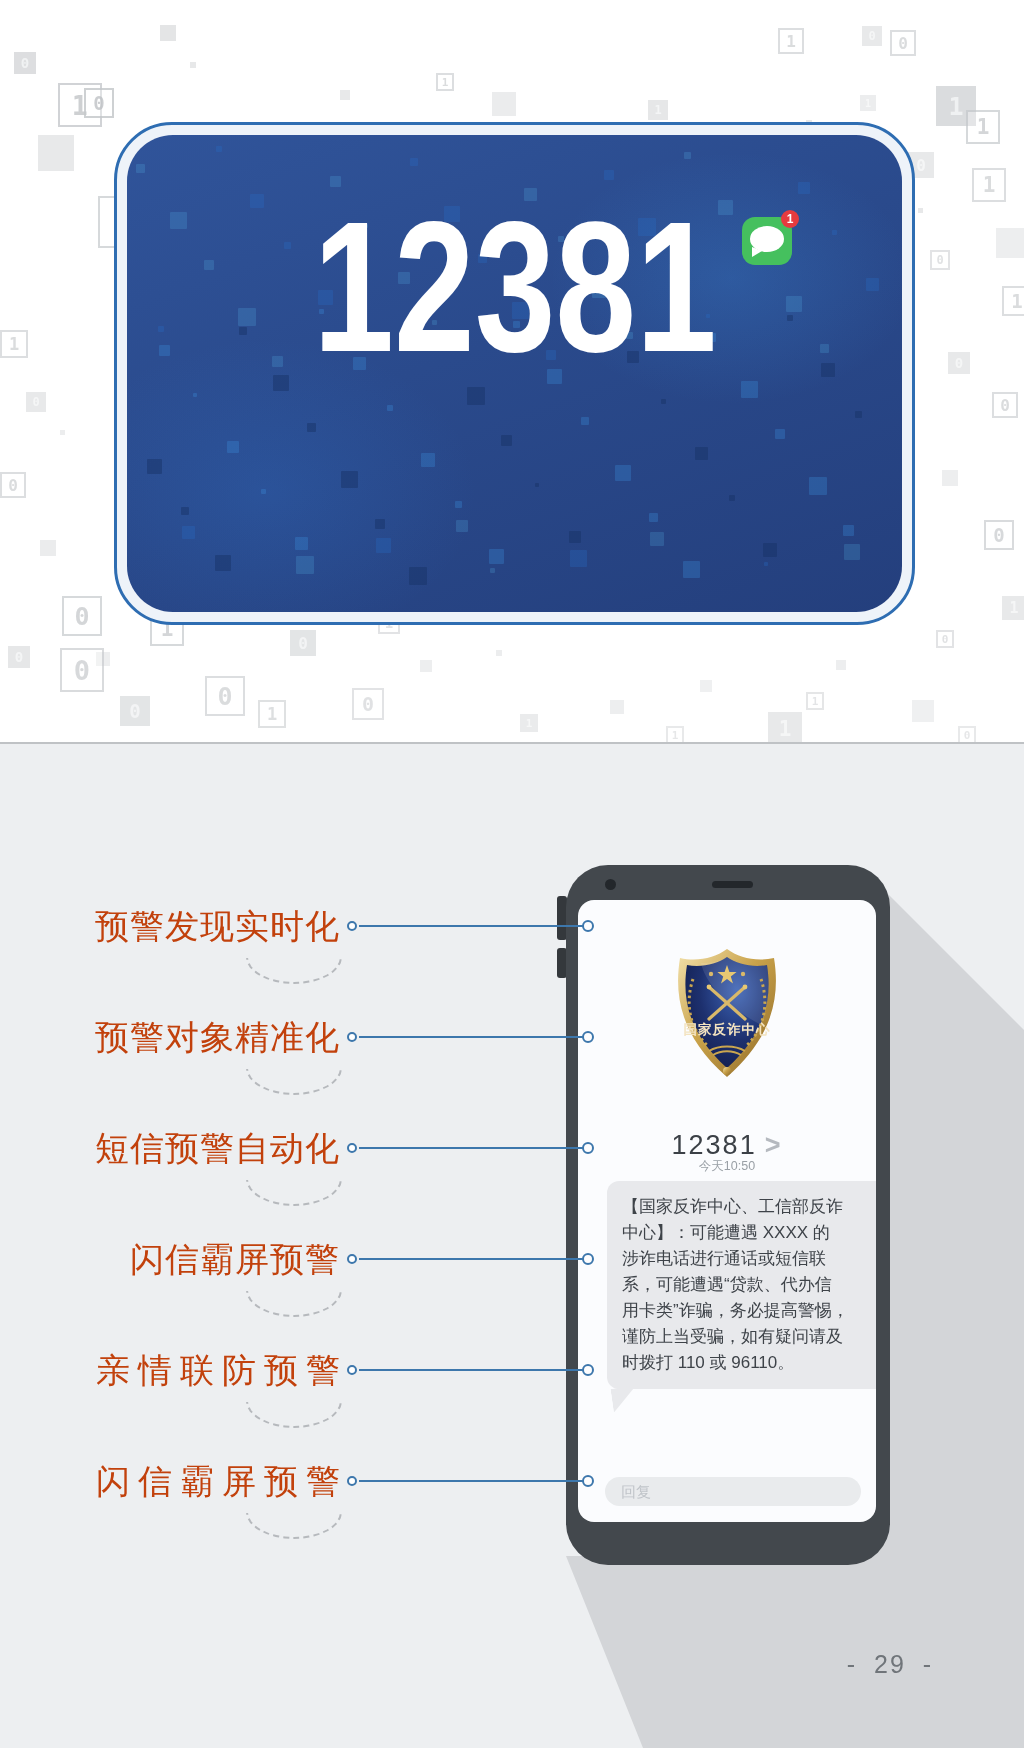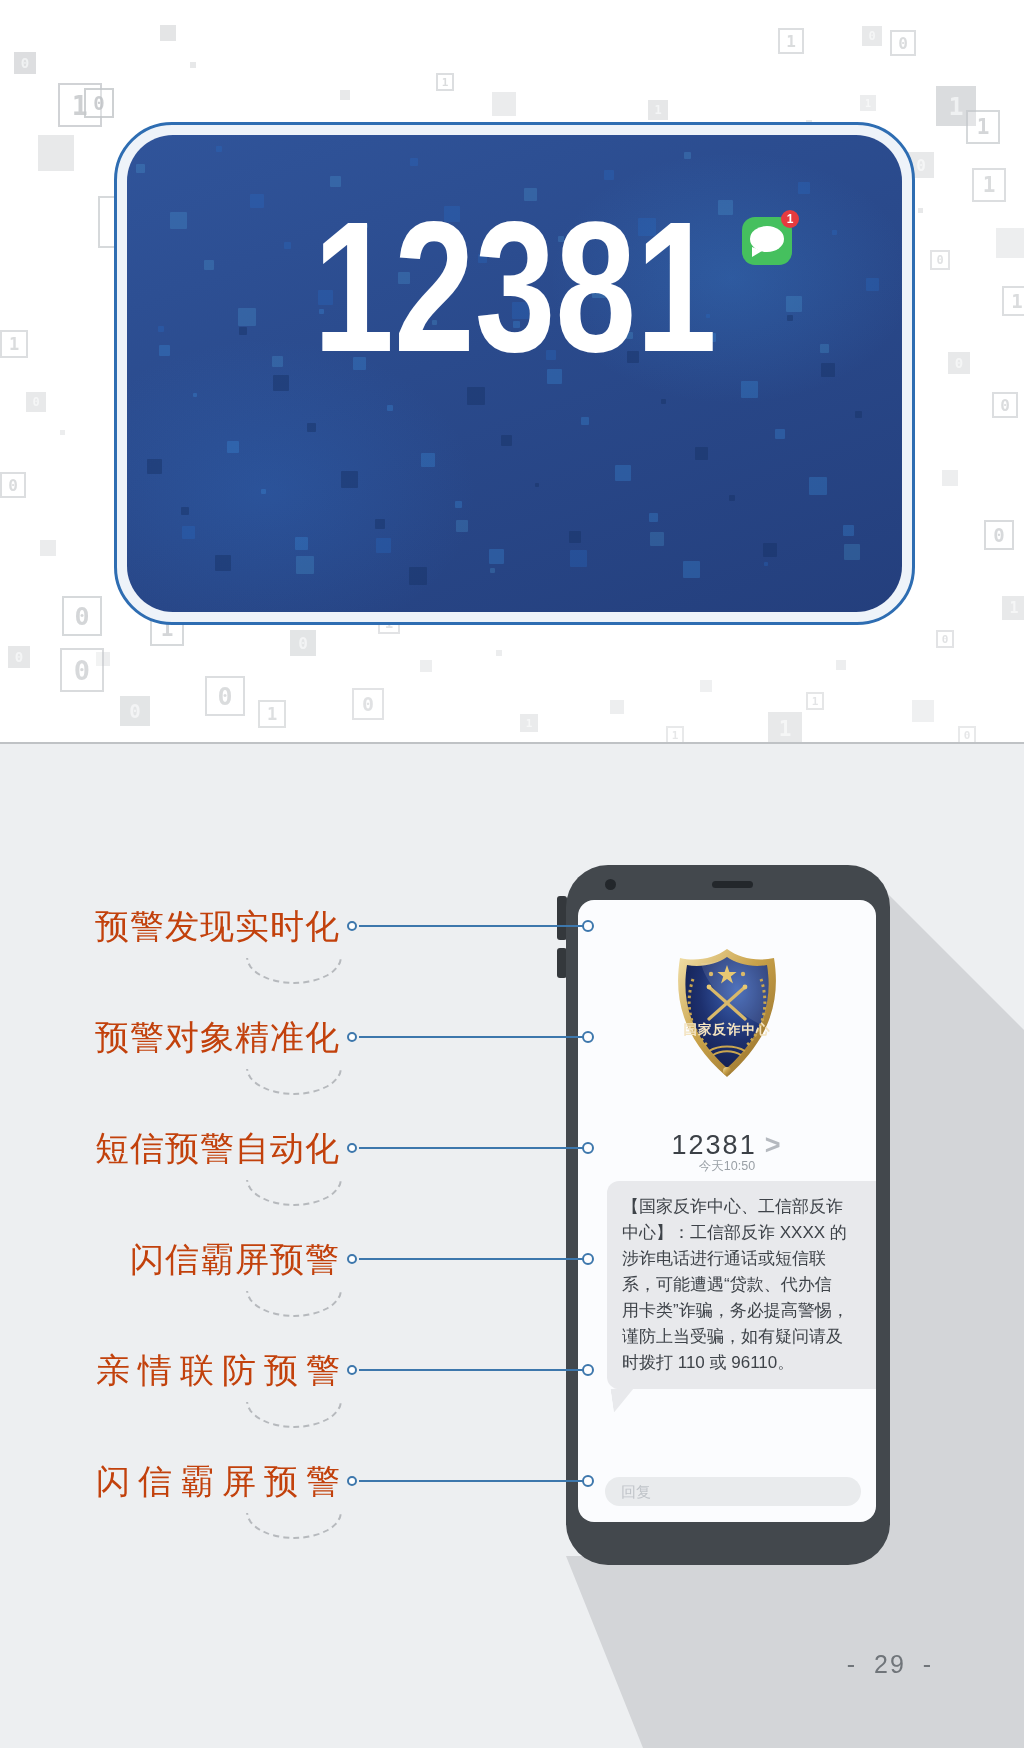--- a/index.html
+++ b/index.html
@@ -327,21 +327,21 @@
       </div>
 
       <div class="sms-header">
         <span>12381</span><span class="chev">&gt;</span>
       </div>
 
       <div class="sms-time">今天10:50</div>
 
       <div class="sms-bubble">
           <div class="sms-line">【国家反诈中心、工信部反诈</div>
-          <div class="sms-line">中心】：工信部反诈 XXXX 的</div>
+          <div class="sms-line">中心】：可能遭遇 XXXX 的</div>
           <div class="sms-line">涉诈电话进行通话或短信联</div>
           <div class="sms-line">系，可能遭遇“贷款、代办信</div>
           <div class="sms-line">用卡类”诈骗，务必提高警惕，</div>
           <div class="sms-line">谨防上当受骗，如有疑问请及</div>
           <div class="sms-line">时拨打 110 或 96110。</div>
         </div>
       <div class="bubble-tail2"></div>
 
       <div class="reply-pill">
         <span>回复</span>

